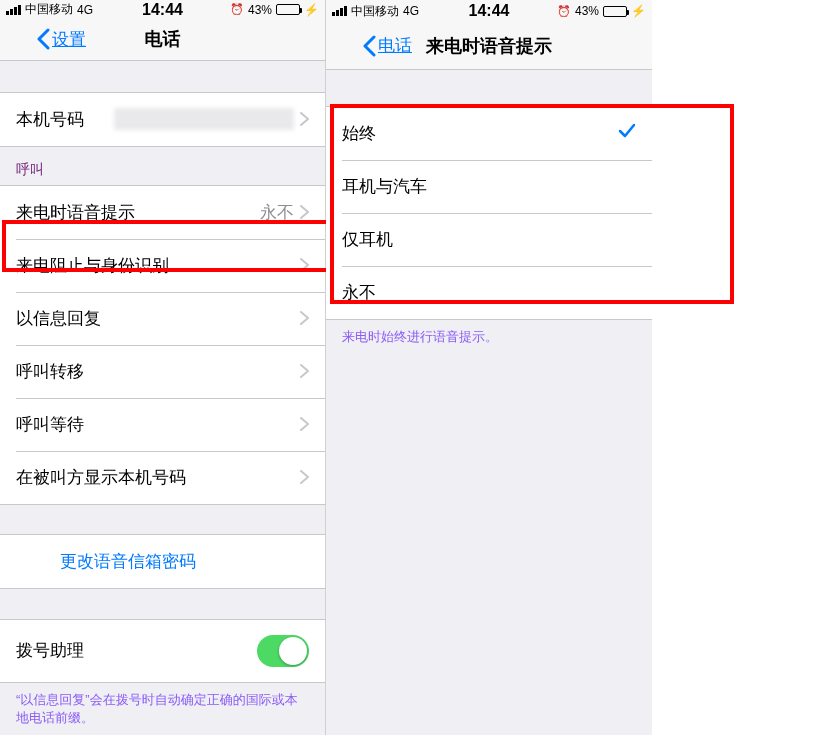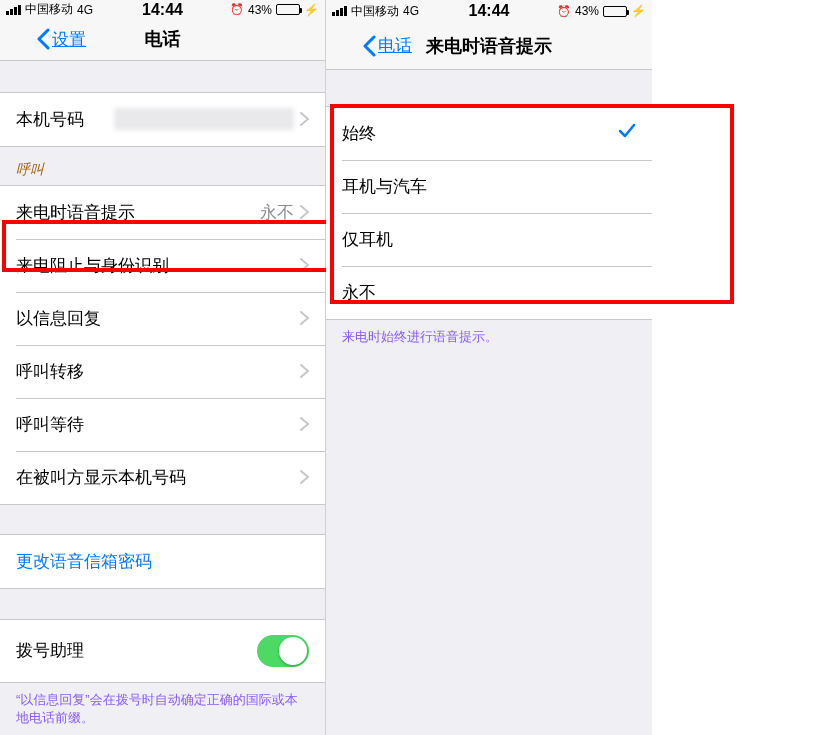--- a/index.html
+++ b/index.html
@@ -61,23 +61,23 @@
     padding: 15px 16px; font-size: 17px; position: relative;
   }
   .row + .row::before {
     content: ""; position: absolute; left: 16px; right: 0; top: 0;
     height: 1px; background: #c8c7cc;
   }
   .row-label { flex: 1; color: #000; }
   .row-value { color: #8e8e93; margin-right: 6px; font-size: 17px;}
   .chevron { color: #c7c7cc; }
   .chevron svg { width: 9px; height: 14px; display:block;}
-  .section-label { font-size: 14px; color: #a16207; padding: 14px 16px 6px; font-style: italic; }
+  .section-label { font-size: 14px; color: #701a75; padding: 14px 16px 6px; }
   .footnote { font-size: 13px; color: #8b5cf6; padding: 8px 16px; line-height: 1.4; }
-  .link-row { color: #007aff !important; }
+  .link-row { color: #007aff !important; margin-left: 44px; }
   .highlight-box { position: absolute; border: 4px solid #ff0000; pointer-events: none; }
   .blur-value {
     width: 180px; height: 22px; background: #e9e9ec;
     filter: blur(2px); border-radius: 2px; margin-right:6px;
   }
   .toggle {
     width: 52px; height: 32px; border-radius: 16px; background: #4cd964;
     position: relative; 
   }
   .toggle-knob {

